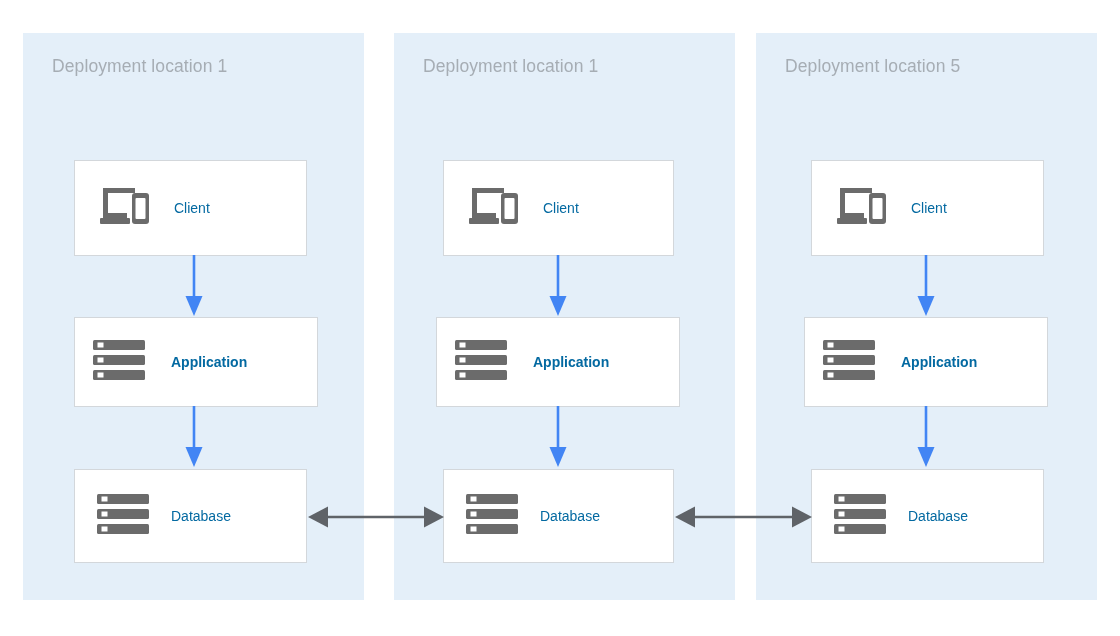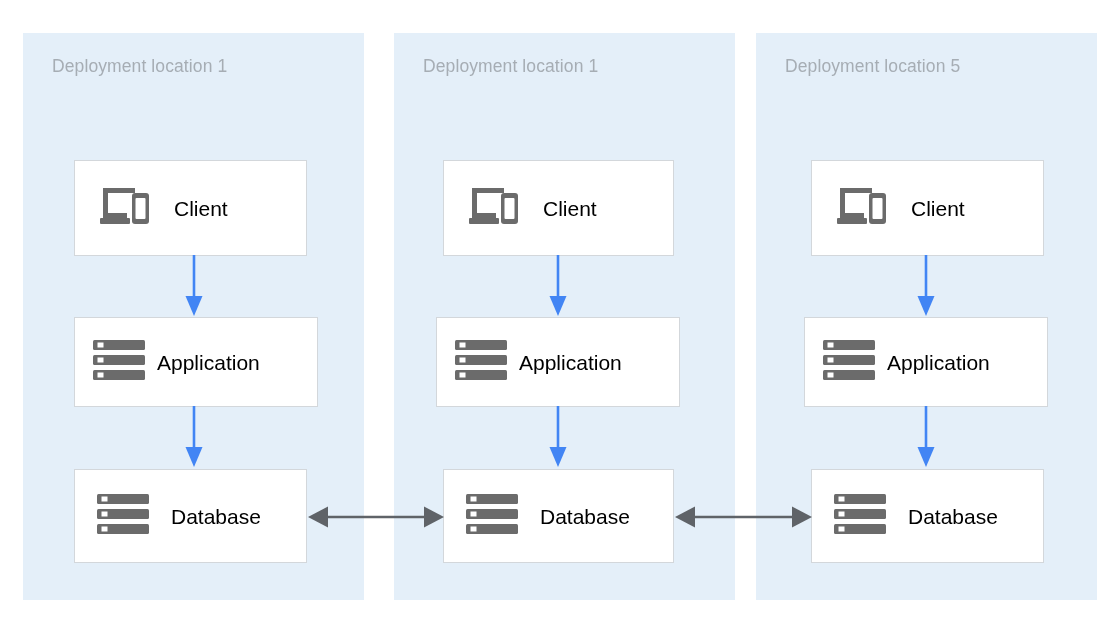--- a/index.html
+++ b/index.html
@@ -53,41 +53,41 @@
     box-sizing: border-box;
     display: flex;
     align-items: center;
   }
 
   .node-icon {
     flex: 0 0 auto;
     display: block;
   }
   .node-label {
-    font-size: 21px;
-    color: #000000;
+    font-size: 14px;
+    color: #0369a1;
     line-height: 1;
     white-space: nowrap;
   }
 
   
   .row-client {
     top: 160px;
     height: 96px;
   }
   .row-client .node-icon { margin-left: 24px; }
   .row-client .node-label { margin-left: 21px; }
 
   
   .row-app {
     top: 317px;
     height: 90px;
   }
   .row-app .node-icon { margin-left: 18px; }
-  .row-app .node-label { margin-left: 12px; }
+  .row-app .node-label { margin-left: 26px; font-weight: bold; }
 
   
   .row-db {
     top: 469px;
     height: 94px;
   }
   .row-db .node-icon { margin-left: 22px; }
   .row-db .node-label { margin-left: 22px; }
 
   

